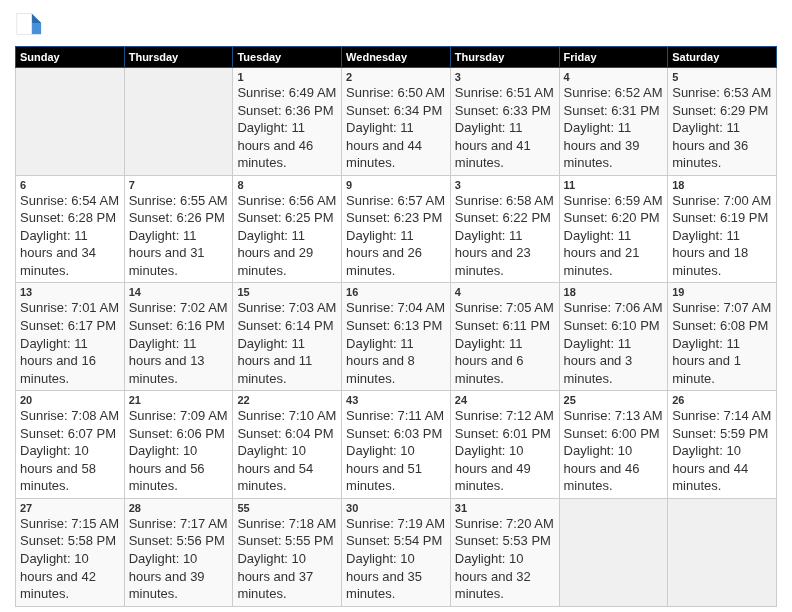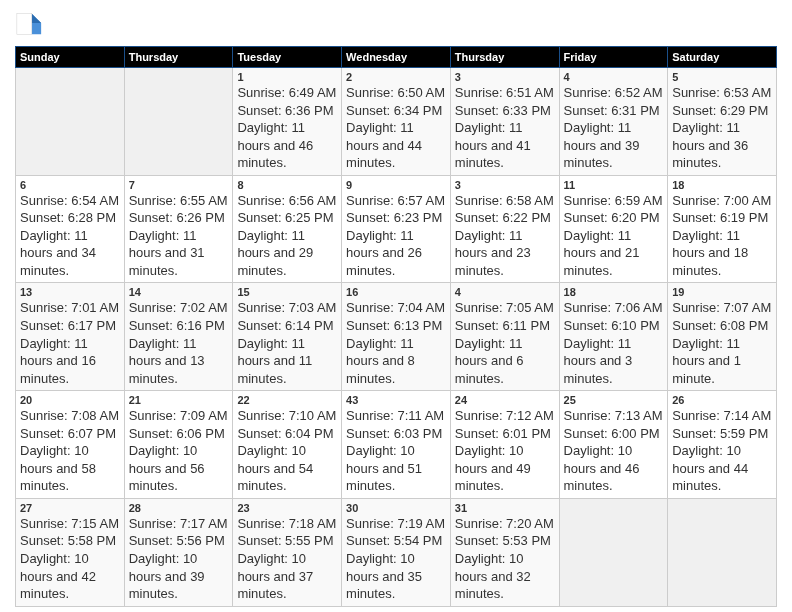--- a/index.html
+++ b/index.html
@@ -251,21 +251,21 @@
         <tr>
           <td>
             <span class="day-number">27</span>
             <div class="day-info">Sunrise: 7:15 AM<br>Sunset: 5:58 PM<br>Daylight: 10 hours and 42 minutes.</div>
           </td>
           <td>
             <span class="day-number">28</span>
             <div class="day-info">Sunrise: 7:17 AM<br>Sunset: 5:56 PM<br>Daylight: 10 hours and 39 minutes.</div>
           </td>
           <td>
-            <span class="day-number">23</span>
+            <span class="day-number">55</span>
             <div class="day-info">Sunrise: 7:18 AM<br>Sunset: 5:55 PM<br>Daylight: 10 hours and 37 minutes.</div>
           </td>
           <td>
             <span class="day-number">30</span>
             <div class="day-info">Sunrise: 7:19 AM<br>Sunset: 5:54 PM<br>Daylight: 10 hours and 35 minutes.</div>
           </td>
           <td>
             <span class="day-number">31</span>
             <div class="day-info">Sunrise: 7:20 AM<br>Sunset: 5:53 PM<br>Daylight: 10 hours and 32 minutes.</div>
           </td>

